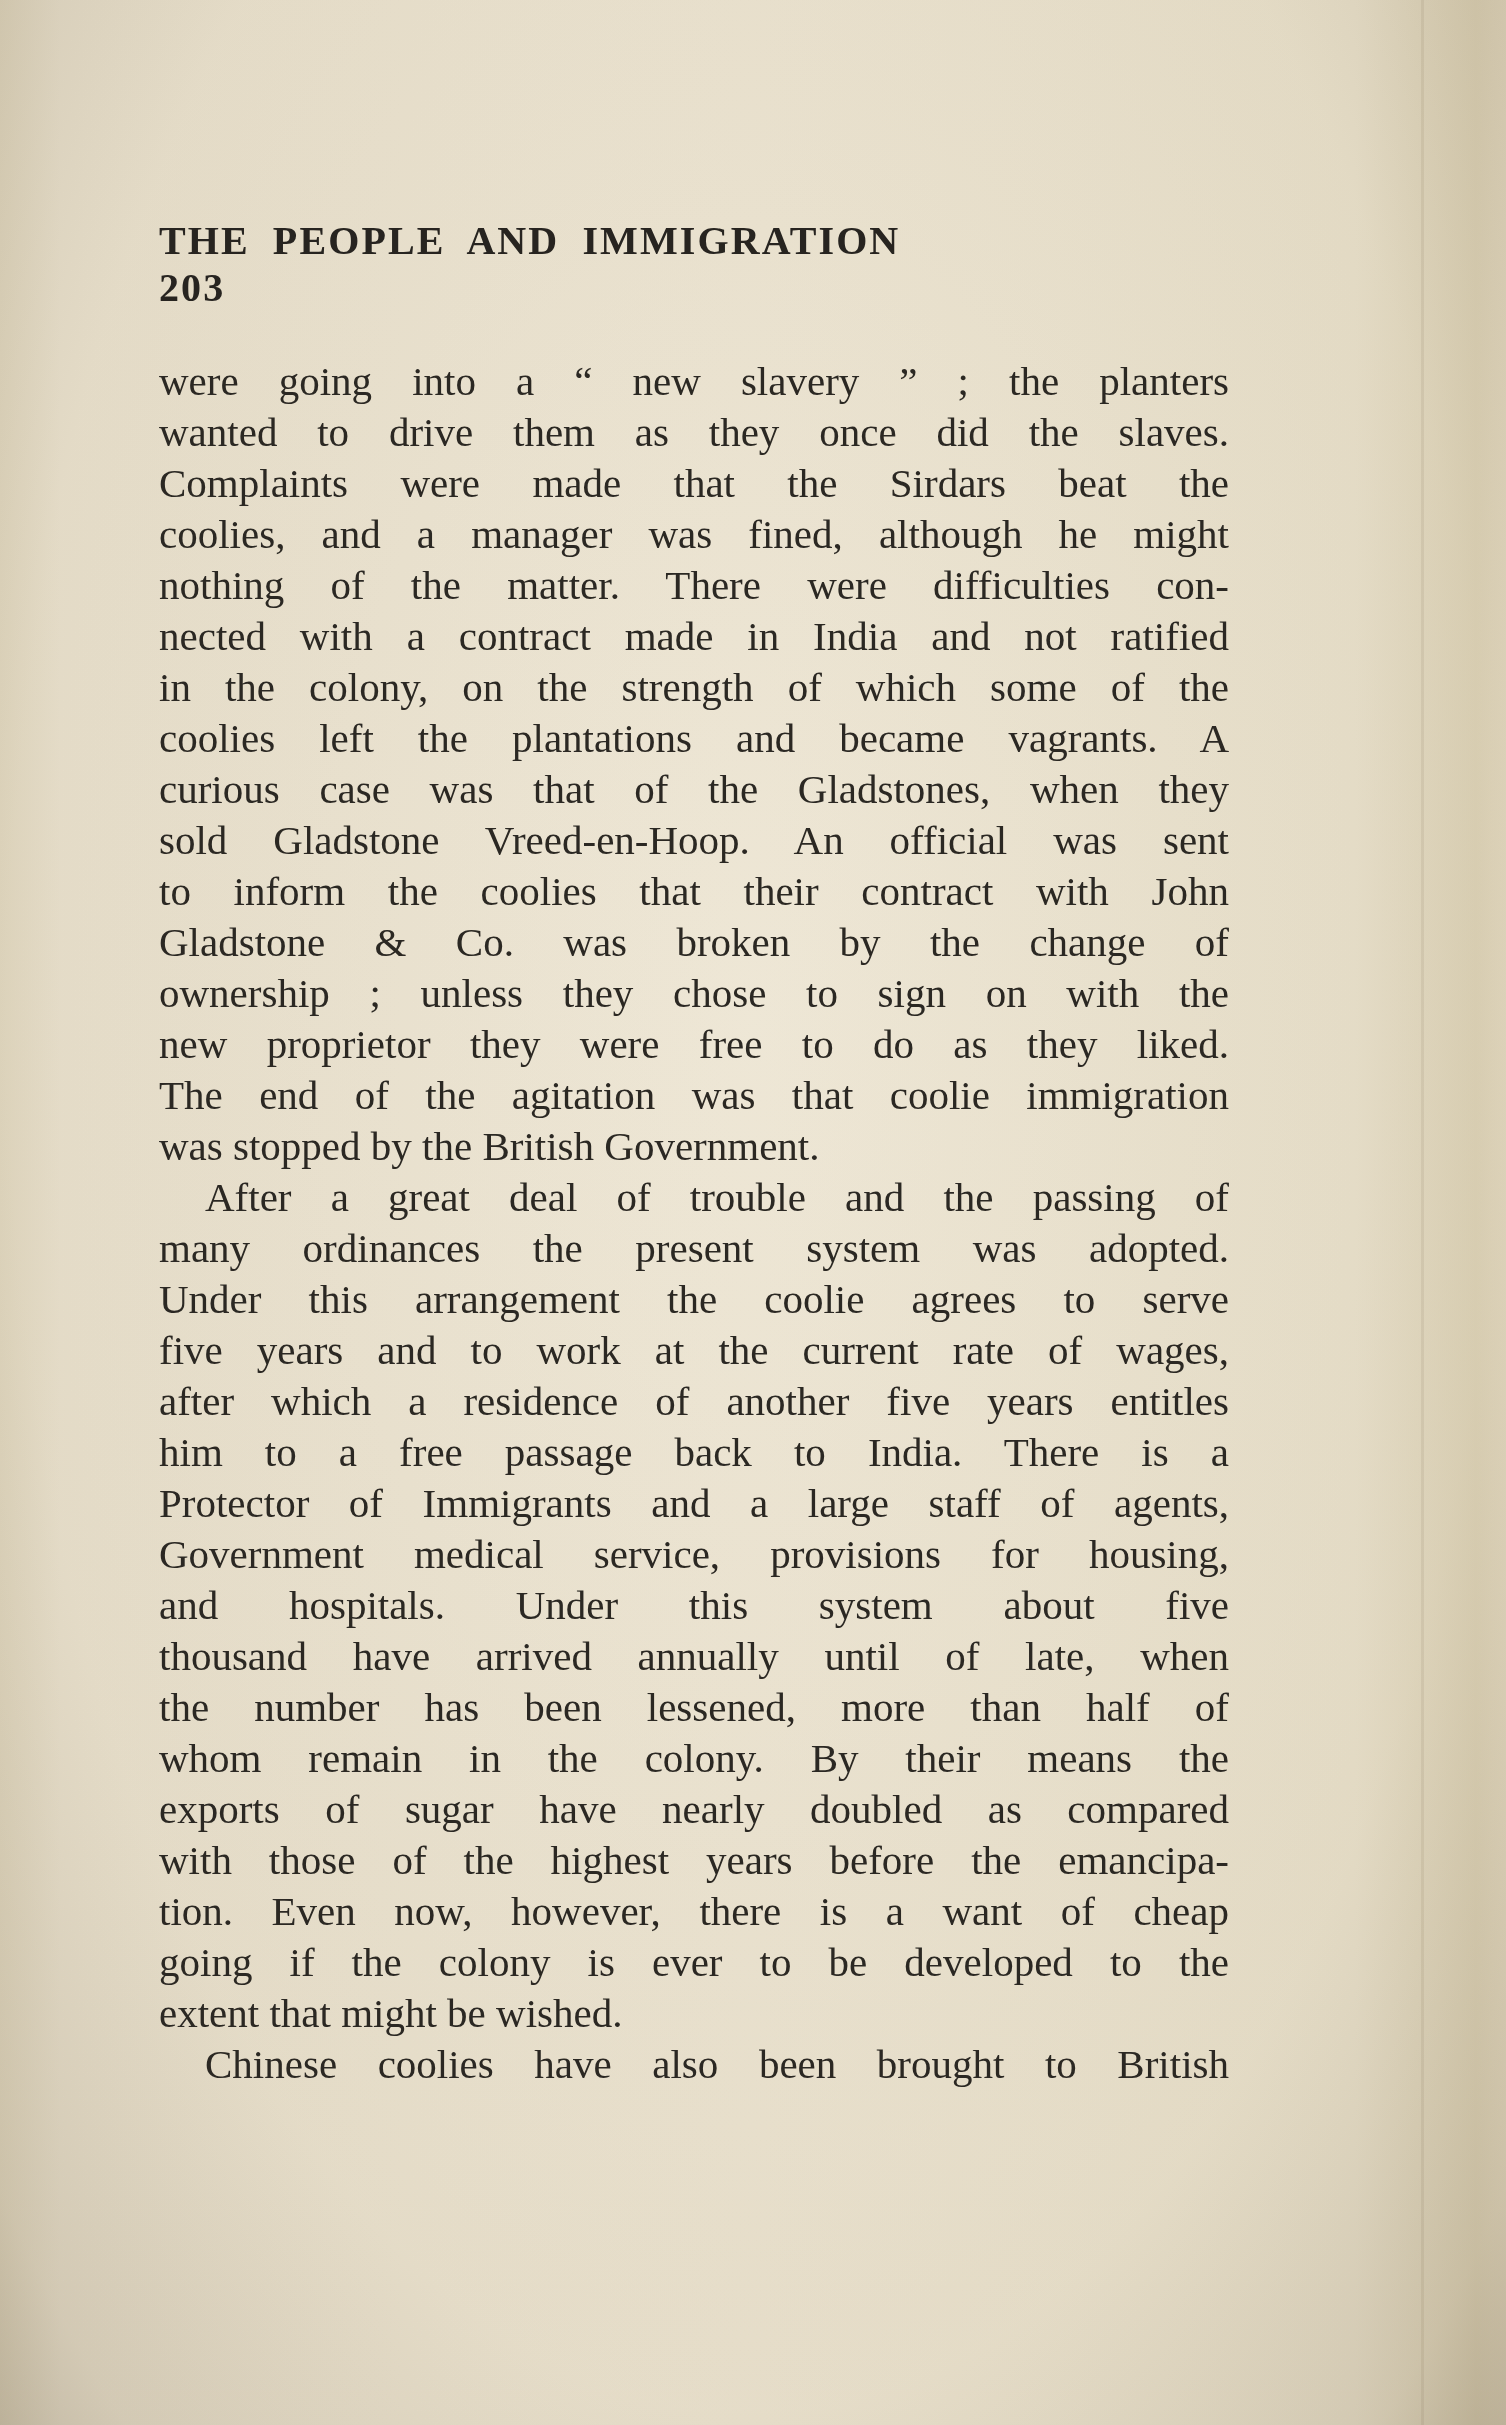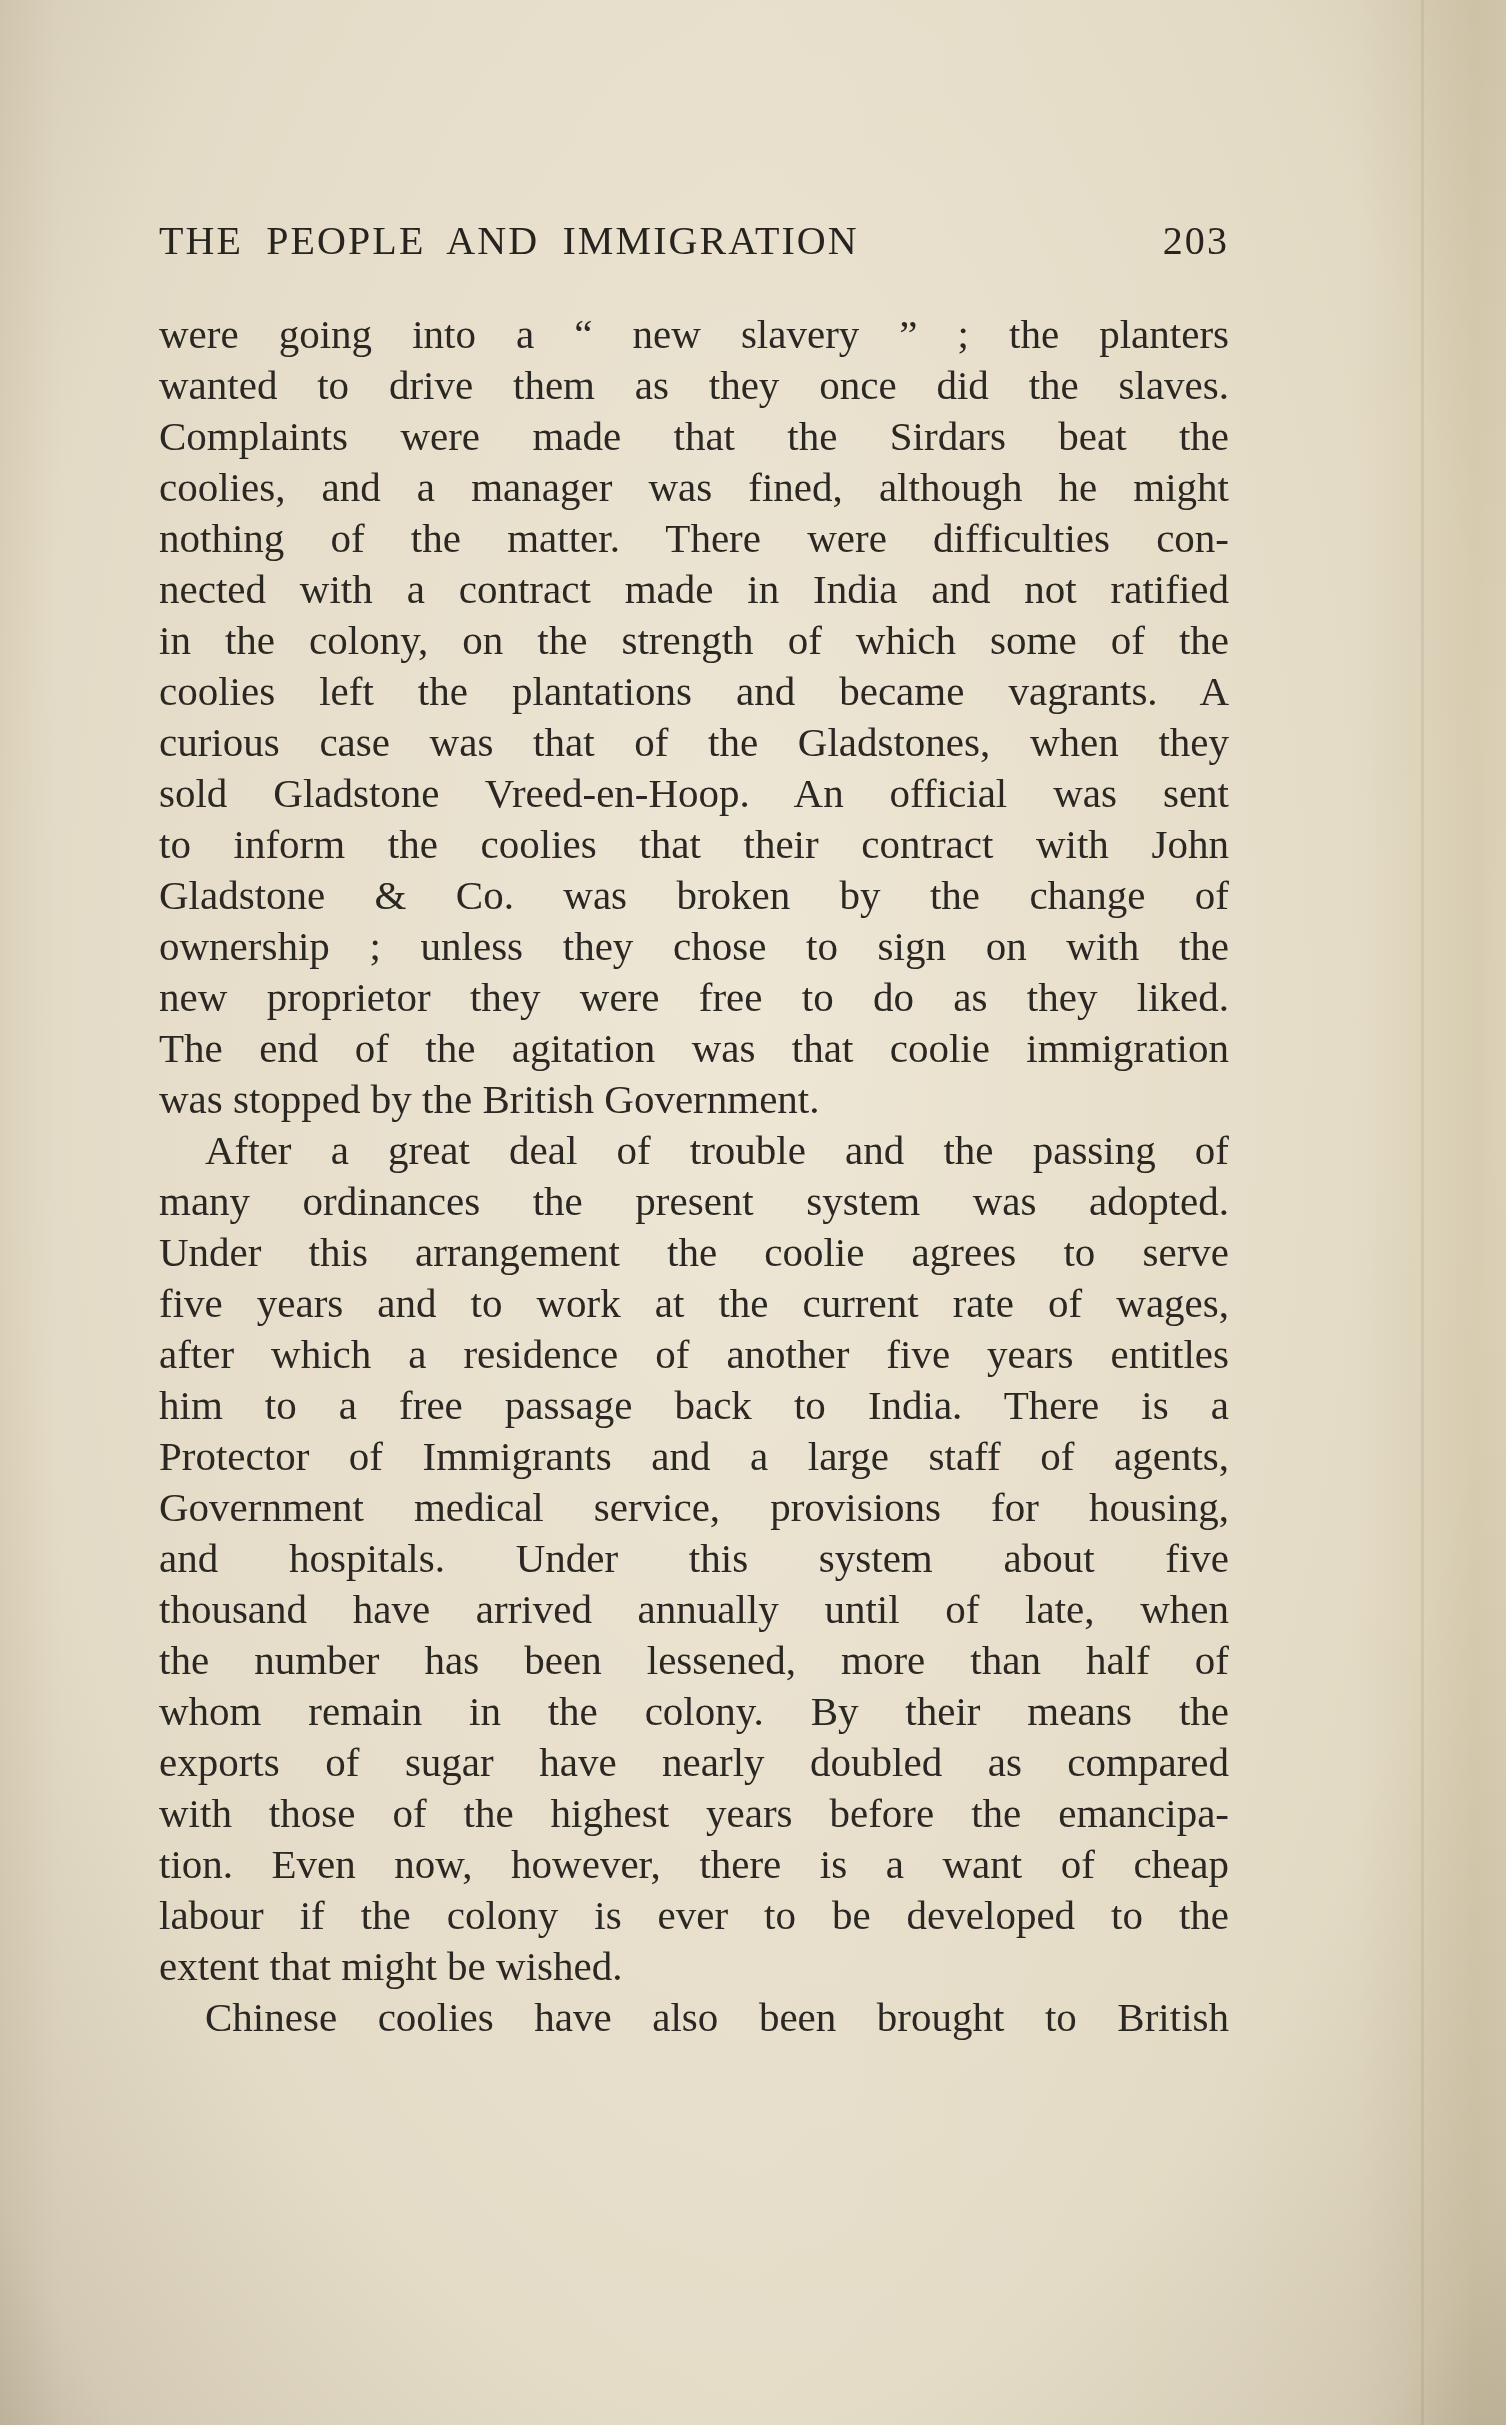--- a/index.html
+++ b/index.html
@@ -44,24 +44,25 @@
     position: absolute;
     left: 159px;
     top: 217px;
     width: 1070px;
   }
   .running-header {
     display: flex;
     justify-content: space-between;
     align-items: baseline;
     font-size: 40px;
-    font-weight: normal;
+    font-weight: bold;
     letter-spacing: 2.1px;
     word-spacing: 11px;
     color: #272420;
+    flex-direction: column;
   }
   .body-text {
     margin-top: 45px;
   }
   .line {
     font-size: 41px;
     line-height: 51px;
     height: 51px;
     overflow: hidden;
     text-align: justify;
@@ -117,21 +118,21 @@
         <div class="line">him to a free passage back to India. There is a</div>
         <div class="line">Protector of Immigrants and a large staff of agents,</div>
         <div class="line">Government medical service, provisions for housing,</div>
         <div class="line">and hospitals. Under this system about five</div>
         <div class="line">thousand have arrived annually until of late, when</div>
         <div class="line">the number has been lessened, more than half of</div>
         <div class="line">whom remain in the colony. By their means the</div>
         <div class="line">exports of sugar have nearly doubled as compared</div>
         <div class="line">with those of the highest years before the emancipa-</div>
         <div class="line">tion. Even now, however, there is a want of cheap</div>
-        <div class="line">labour if the colony is ever to be developed to the</div>
+        <div class="line">going if the colony is ever to be developed to the</div>
         <div class="line last">extent that might be wished.</div>
       </div>
 
       <div class="para indent">
         <div class="line">Chinese coolies have also been brought to British</div>
       </div>
 
     </div>
   </div>
 </div>

